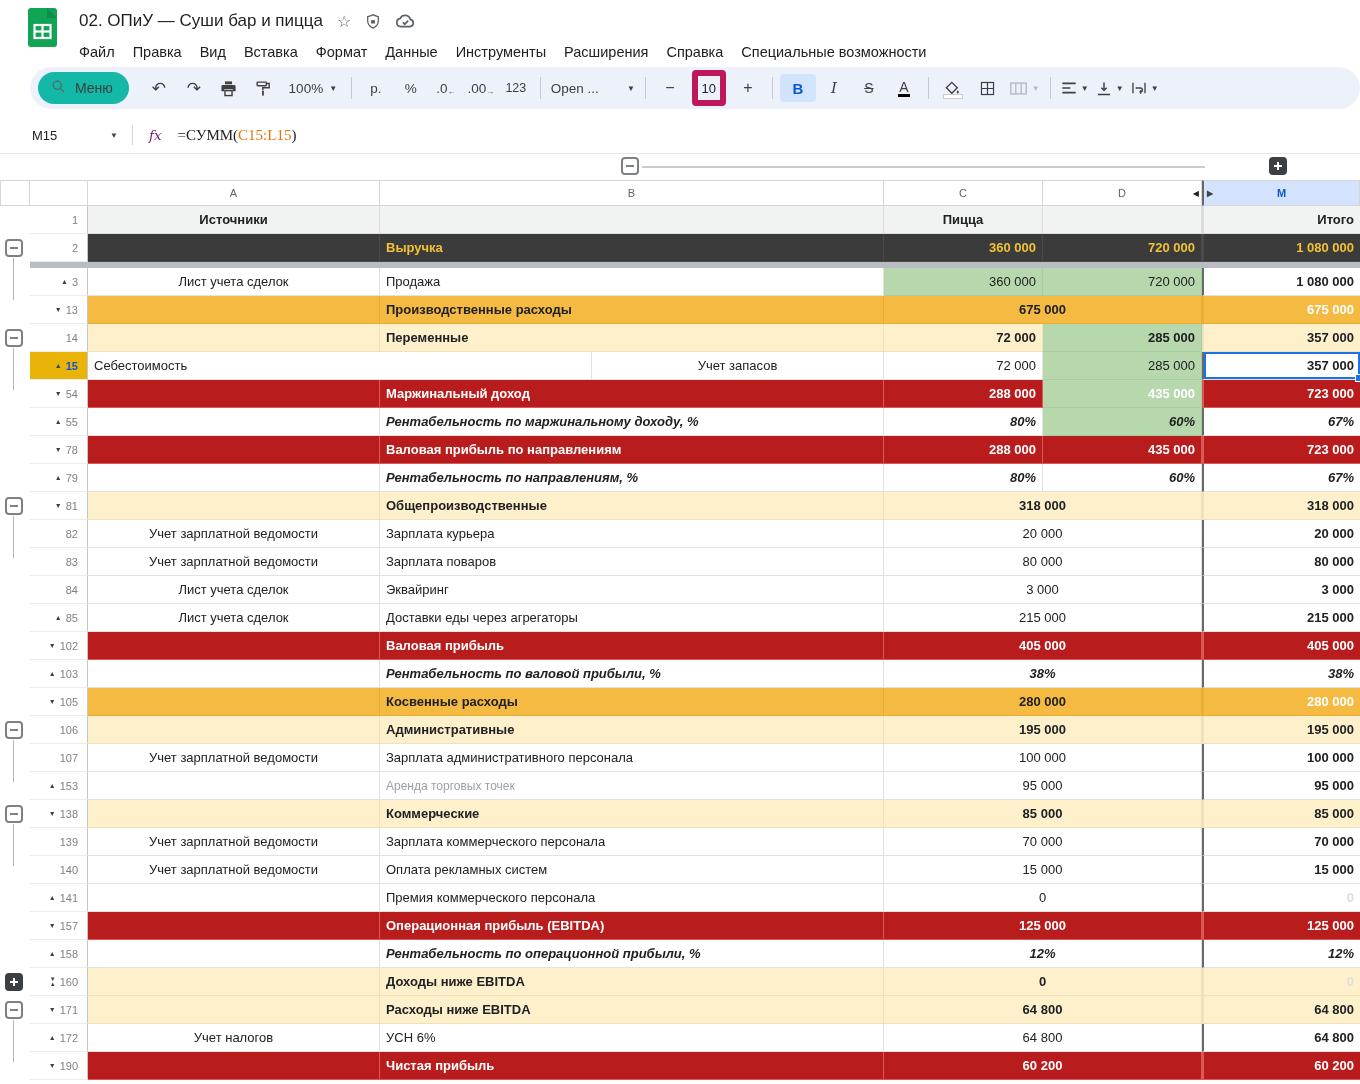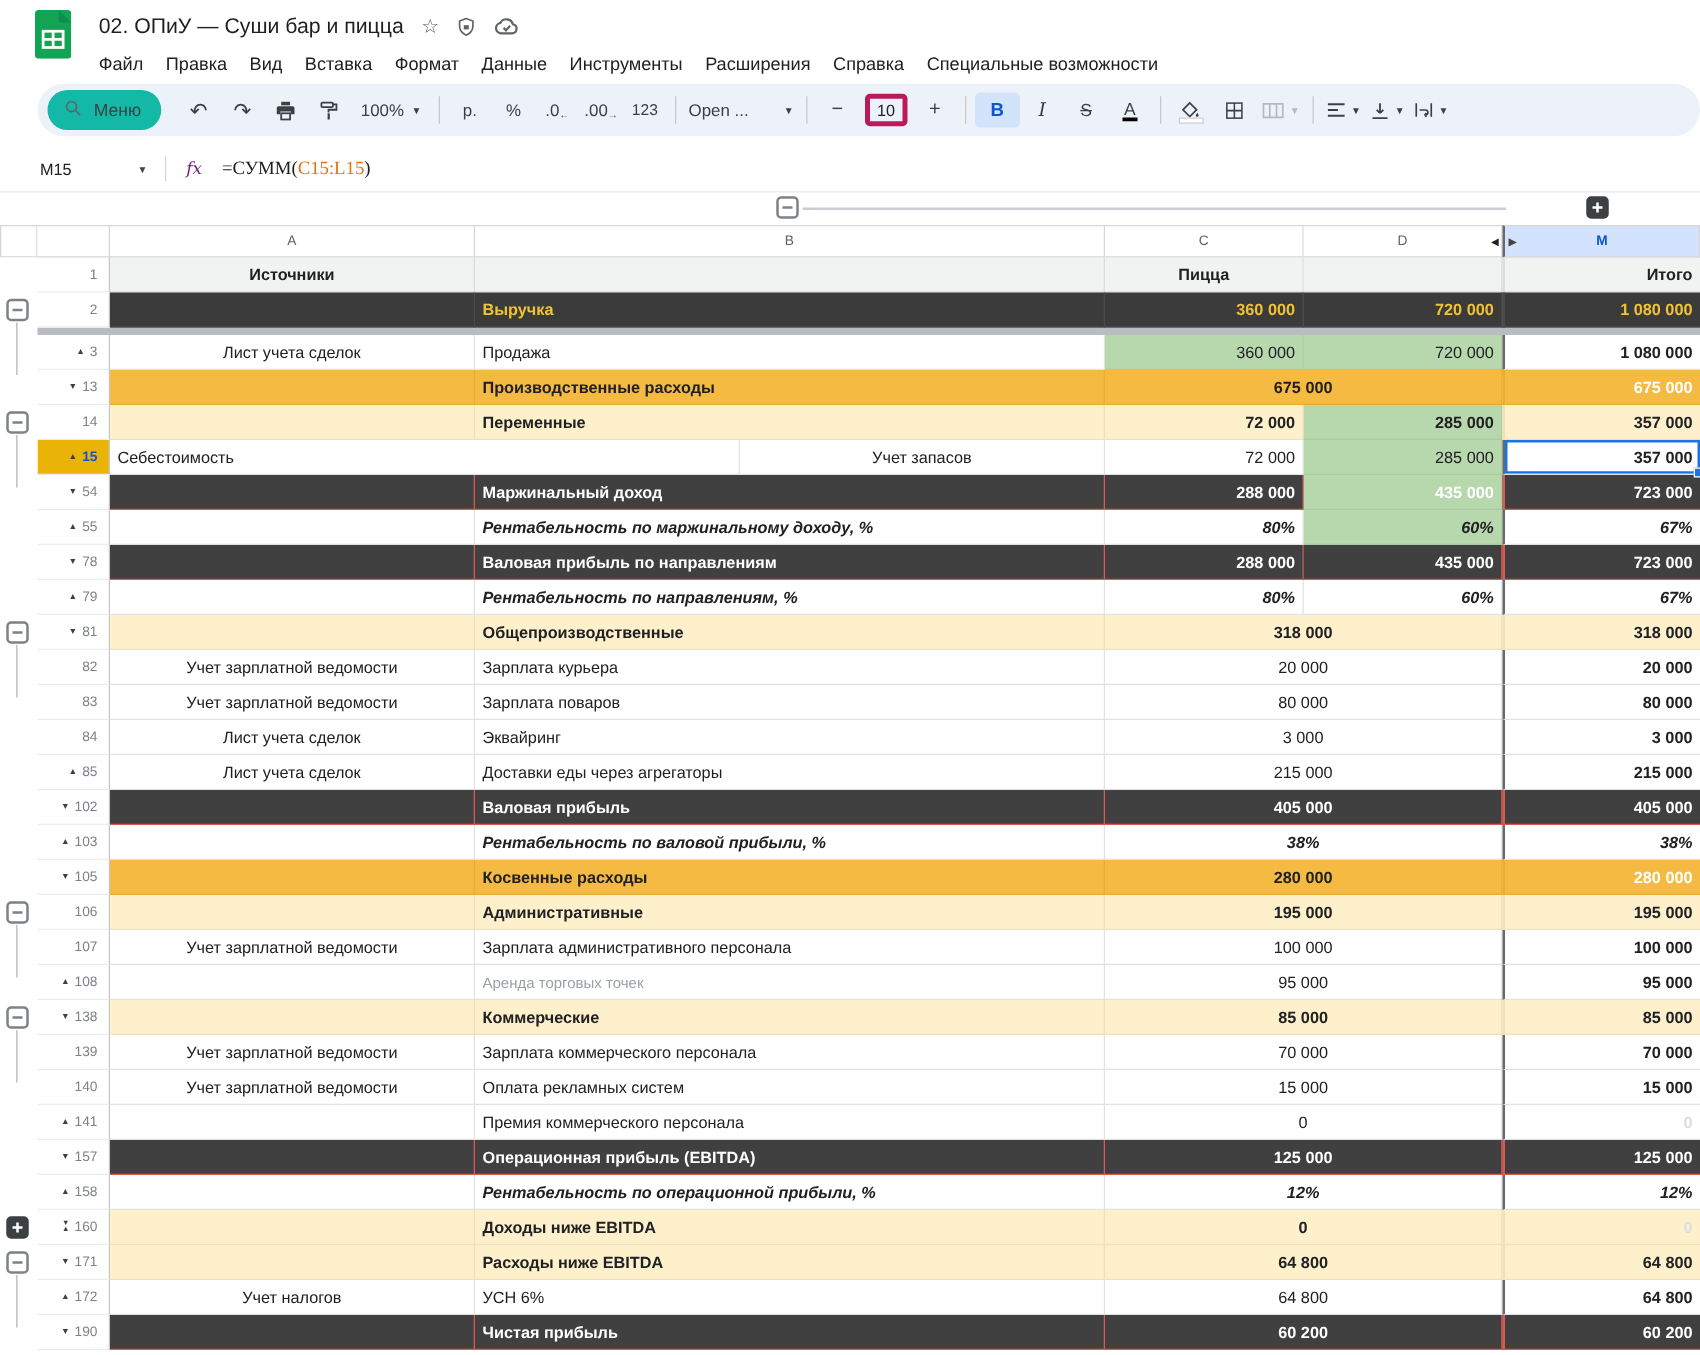--- a/index.html
+++ b/index.html
@@ -19,21 +19,21 @@
     padding:0 16px 0 13px;margin-right:12px;font-size:14px;color:#3c4043;flex:0 0 auto;}
   .tb-btn{min-width:28px;height:28px;display:flex;align-items:center;justify-content:center;color:#3c4043;
     font-size:14px;border-radius:4px;padding:0 3px;flex:0 0 auto;position:relative;}
   .tb-sep{width:1px;height:22px;background:#c3c8cf;margin:0 6px;flex:0 0 auto;}
   .tb-caret{font-size:8px;color:#3c4043;margin-left:4px;}
   .tb-caret.dim{color:#b6bac0;}
   .zoom-btn{font-size:13.5px;gap:2px;width:56px;}
   .fmt-txt{font-size:13.5px;}
   .tiny-arrow{font-size:8px;position:relative;top:3px;}
   .font-btn{width:84px;justify-content:space-between;font-size:13.5px;color:#3c4043;}
-  .fs-box{width:34px;height:26px;border:4px solid #be185d;border-radius:4px;display:flex;align-items:center;
+  .fs-box{width:34px;height:36px;border:6px solid #be185d;border-radius:4px;display:flex;align-items:center;
     justify-content:center;font-size:13px;margin:14px 4px;box-sizing:border-box;}
   .b-active{background:#d2e3fc;color:#0b57d0;font-weight:bold;font-size:15px;width:30px;}
   .it{font-style:italic;font-family:"DejaVu Serif",serif;font-size:15px;}
   .strike{text-decoration:line-through;font-size:14px;}
   .ucolor{border-bottom:3px solid #000;line-height:14px;font-size:14px;padding:0 1px;}
   .color-strip{position:absolute;left:7px;right:7px;bottom:3px;height:3px;background:#fff;border:1px solid #c9cdd3;}
   
   .fbar{display:flex;align-items:center;height:36px;border-bottom:1px solid #e7e7e7;}
   .name-box{width:78px;padding-left:32px;font-size:13px;}
   .nb-caret{font-size:8px;color:#444;margin-right:14px;}
@@ -76,21 +76,21 @@
     border-bottom:1px solid #e2e2e2;font-size:13px;color:#202124;padding:0 6px;white-space:nowrap;flex:0 0 auto;}
   .cA{width:292px;justify-content:center;}
   .cB{width:504px;}
   .cC,.cD{width:159px;justify-content:flex-end;}
   .cCD{width:318px;justify-content:center;}
   .cM{width:158px;justify-content:flex-end;font-weight:bold;border-left:2px solid #69696c;border-right:none;}
   .r-hdr .cell{background:#f1f2f2;font-weight:bold;border-color:#dcdcdc;}
   .r-dark .cell{background:#3b3b3b;border-color:#4a4a4a;color:#f1c232;font-weight:bold;}
   .r-orange .cell{background:#f5ba42;border-color:#e9ad33;font-weight:bold;}
   .r-orange .cM{color:#fff;}
-  .r-red .cell{background:#404040;border-color:#d95a55;color:#fff;font-weight:bold;}
+  .r-red .cell{background:#b91c1c;border-color:#d95a55;color:#fff;font-weight:bold;}
   .r-ly .cell{background:#fdf0cb;border-color:#eee1bb;font-weight:bold;}
   .r-pct .cell{font-weight:bold;font-style:italic;}
   .g{background:#b7d7ad !important;border-color:#a9cba0 !important;}
   .muted{color:#9aa0a6 !important;font-weight:normal;font-size:12px;}
   .ghost{color:#ddd !important;}
   .center{justify-content:center !important;}
   .sel{box-shadow:inset 0 0 0 2px #1a73e8;position:relative;}
   .sel::after{content:"";position:absolute;right:-3px;bottom:-3px;width:6px;height:6px;background:#1a73e8;
     border:1px solid #fff;z-index:5;}
 </style>
@@ -509,21 +509,21 @@
       </div>
       <div class="cell cA">Учет зарплатной ведомости</div>
       <div class="cell cB">Зарплата административного персонала</div>
       <div class="cell cCD">100 000</div>
       <div class="cell cM">100 000</div>
     </div>
     <div class="grid-row r-plain">
       <div class="g-outer"></div>
       <div class="g-rnum">
         <div class="rarr">▲</div>
-        <span>108</span>
+        <span>153</span>
       </div>
       <div class="cell cA"></div>
       <div class="cell cB muted">Аренда торговых точек</div>
       <div class="cell cCD">95 000</div>
       <div class="cell cM">95 000</div>
     </div>
     <div class="grid-row r-ly">
       <div class="g-outer">
         <div class="box"></div>
         <div class="stem"></div>

